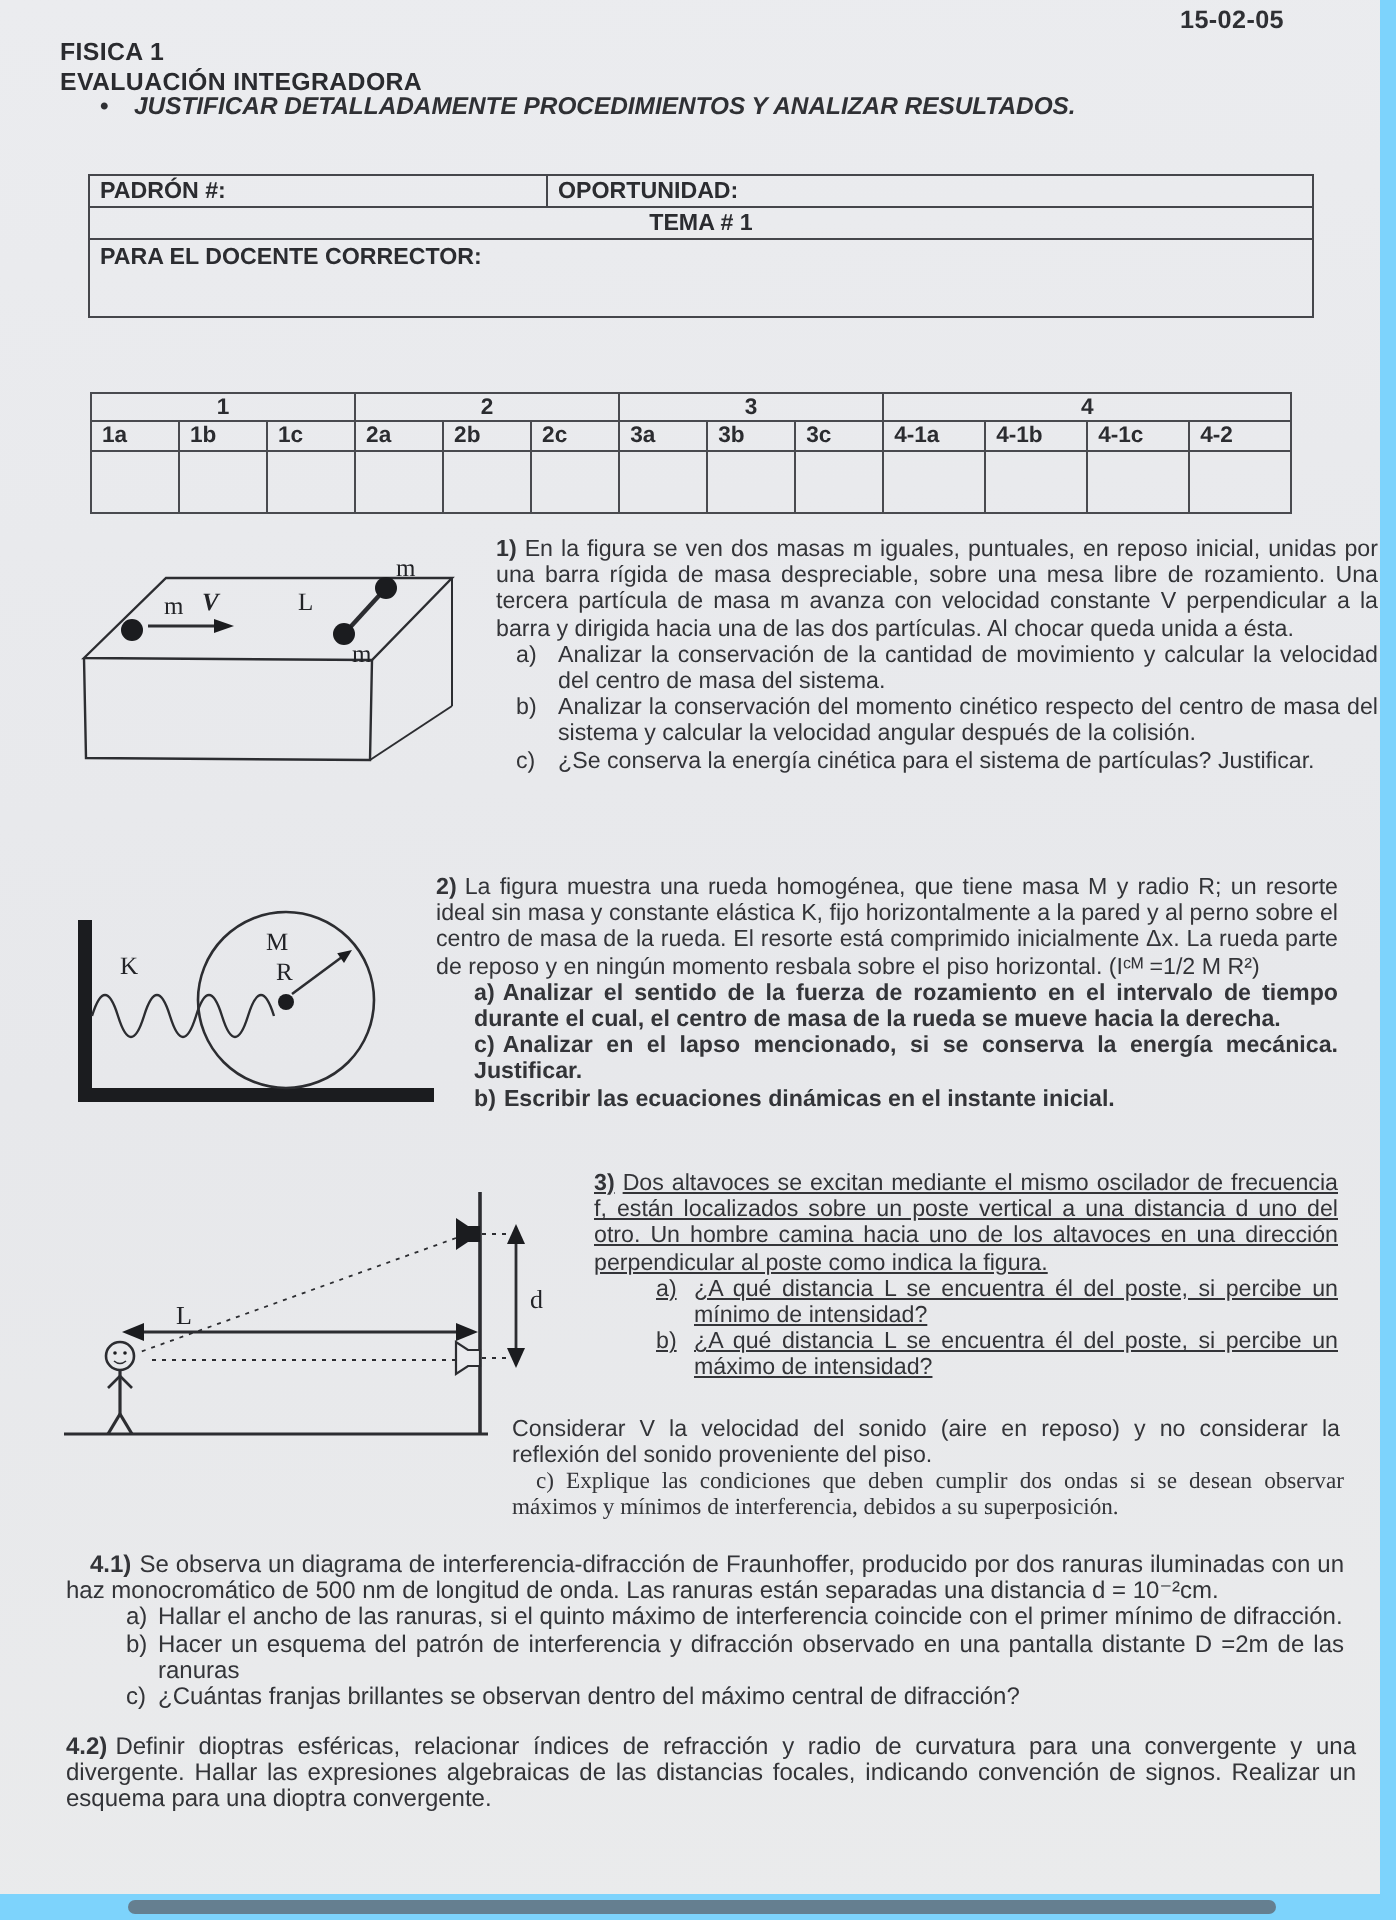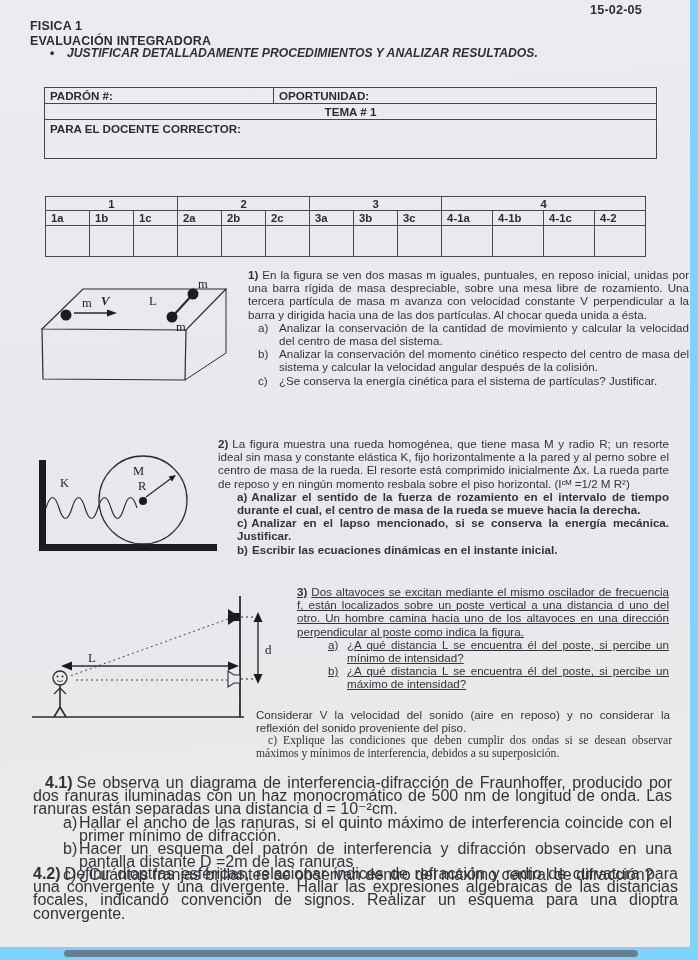--- a/index.html
+++ b/index.html
@@ -25,21 +25,21 @@
   table.grade tr.score td{height:30px;}
   .ptext{font-size:11.6px;line-height:13.2px;text-align:justify;color:#333438;}
   .pnum{font-weight:bold;margin-right:4px;}
   .item{display:flex;margin-left:10px;}
   .item .ilbl{flex:0 0 21px;}
   .item .itxt{flex:1;text-align:justify;}
   .p2item{margin-left:19px;text-align:justify;font-weight:bold;}
   .p2item .plbl{margin-right:4px;}
   .p3items{margin-left:31px;}
   .p3items .ilbl{flex:0 0 19px;}
-  .p4{font-size:16px;line-height:13.2px;text-align:justify;color:#333438;}
+  .p4{font-size:12px;line-height:13.2px;text-align:justify;color:#333438;}
   .p4 .indent{text-indent:12px;}
   .p4items{margin-left:30px;}
   .p4items .ilbl{flex:0 0 16px;}
   svg{position:absolute;overflow:visible;}
   svg .ln{stroke:#2c2d31;fill:none;}
   svg .fill{fill:#1b1c1f;stroke:none;}
   svg text{font-family:"Liberation Serif","DejaVu Serif",serif;font-size:12.5px;fill:#222327;}
   svg text.bi{font-style:italic;font-weight:bold;}
   .scan-bar{left:64px;top:950px;width:574px;height:7px;background:#5b5b62;opacity:.7;border-radius:4px;}
 </style>

